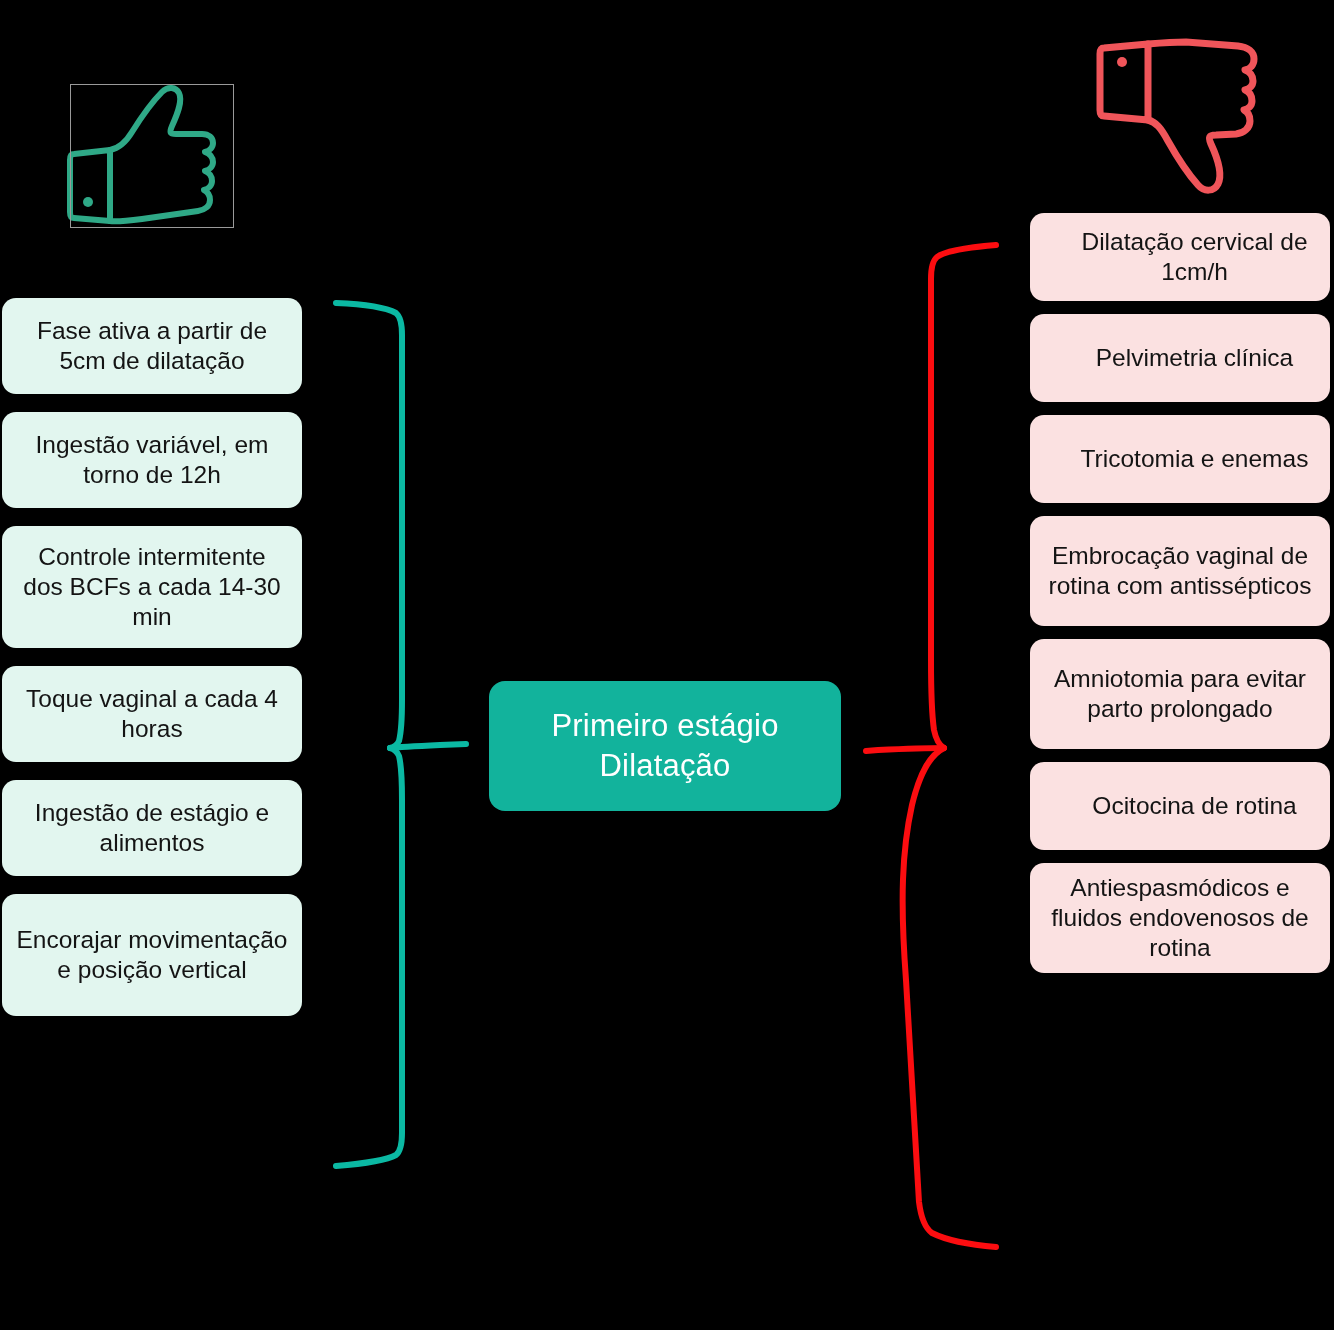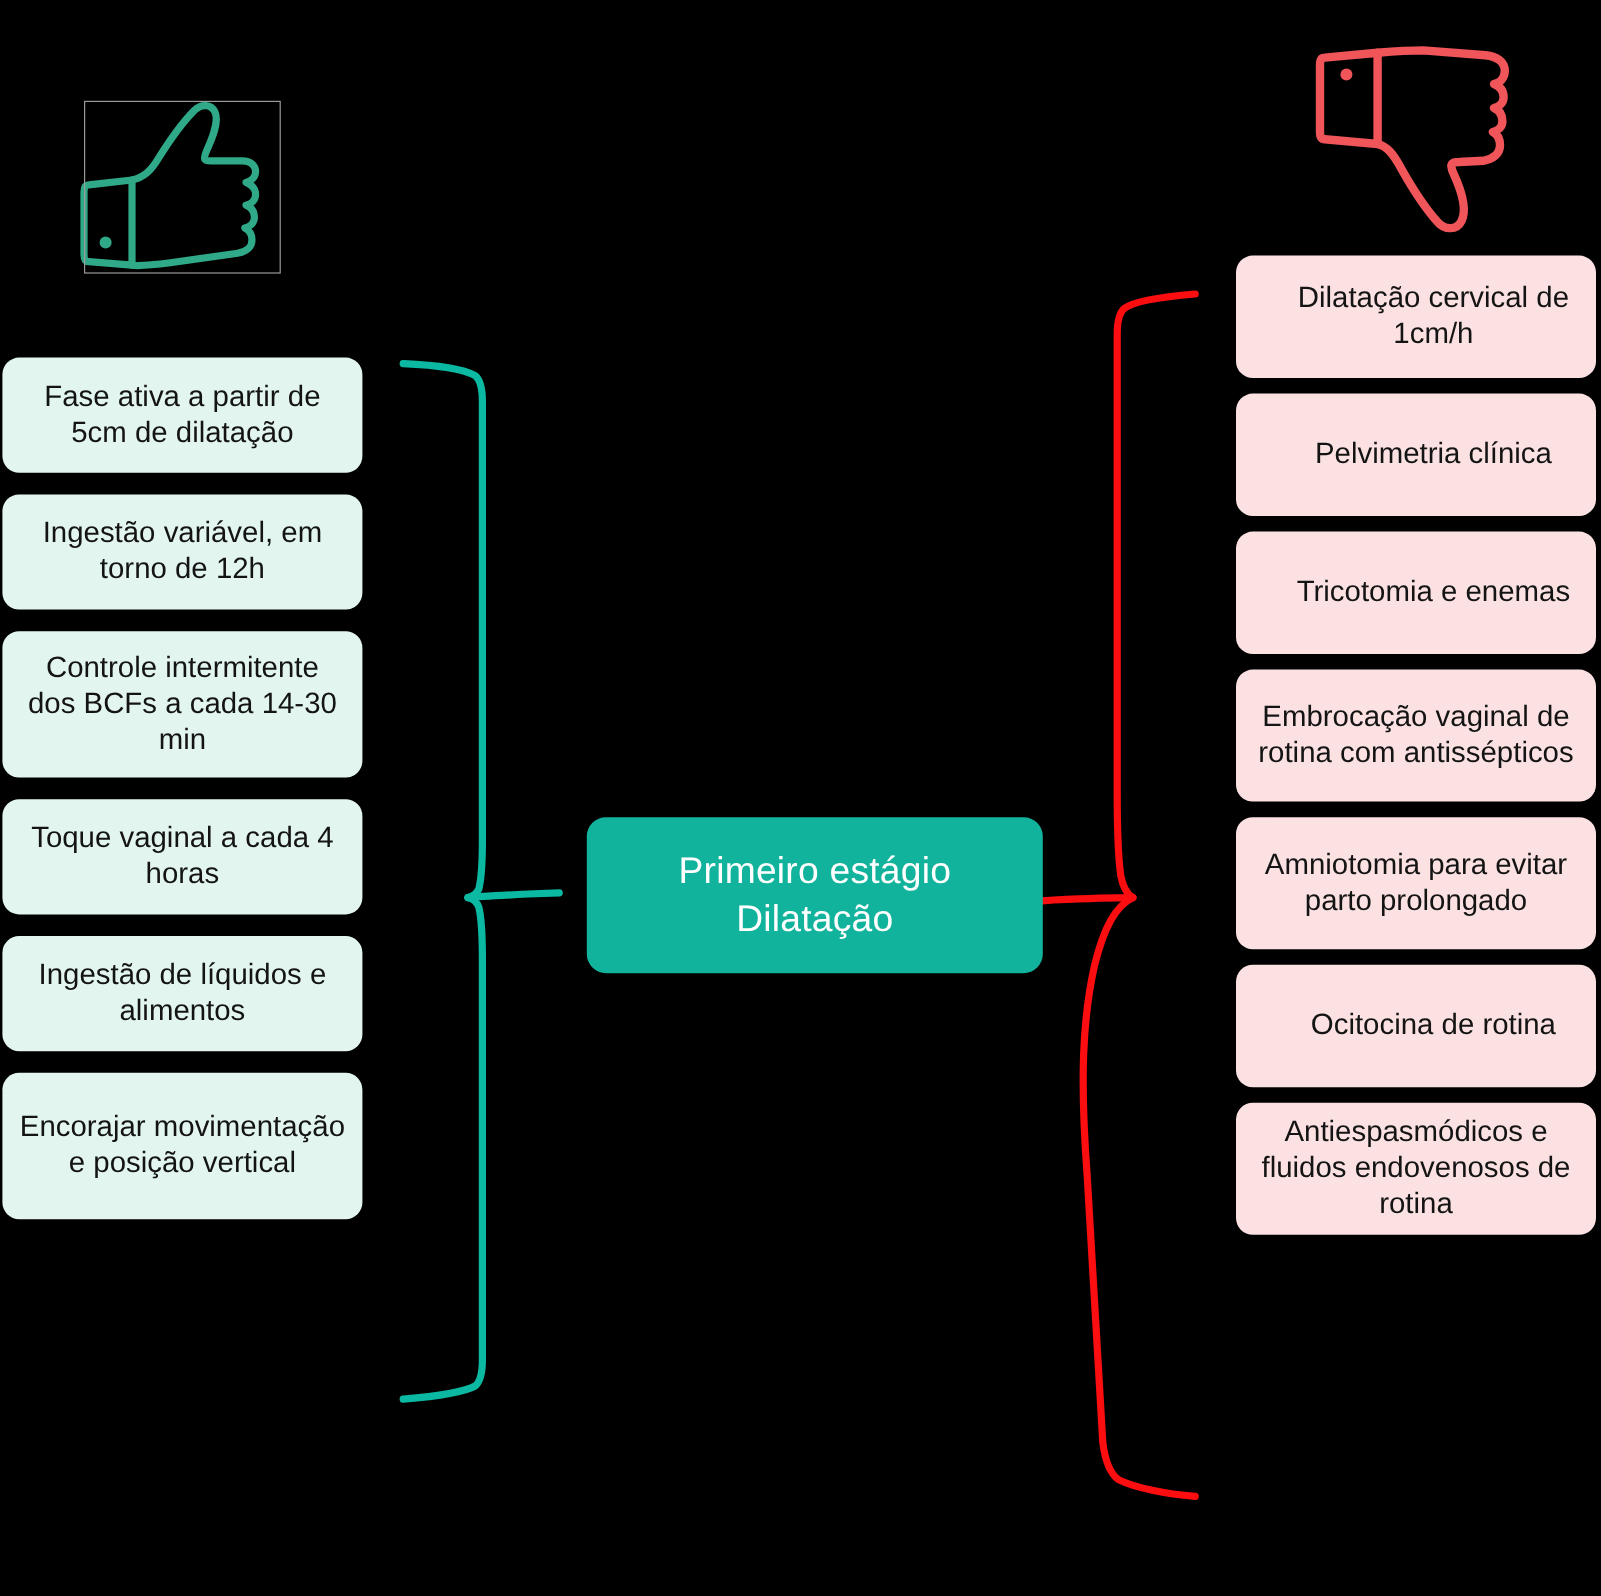--- a/index.html
+++ b/index.html
@@ -42,21 +42,21 @@
     top: 24px;
     width: 190px;
     height: 180px;
   }
 
   
   #central-node {
     position: absolute;
     left: 489px;
     top: 681px;
-    width: 380px;
+    width: 352px;
     height: 130px;
     background: #12b39c;
     border-radius: 16px;
     display: flex;
     align-items: center;
     justify-content: center;
     text-align: center;
     color: #ffffff;
     font-size: 31px;
     line-height: 1.28;
@@ -97,21 +97,21 @@
   #left-column .node-box {
     background: #e2f6ef;
     margin-bottom: 18px;
   }
   #right-column .node-box {
     background: #fbe1e1;
     margin-bottom: 13px;
   }
   .h1l { height: 96px; }
   .h2l { height: 122px; }
-  .h1r { height: 102px; padding-left: 43px; }
+  .h1r { height: 88px; padding-left: 43px; }
   .h2r { height: 110px; }
 
   
   #connectors {
     position: absolute;
     left: 0;
     top: 0;
     width: 1334px;
     height: 1330px;
     pointer-events: none;
@@ -195,21 +195,21 @@
     <div class="node-box h1l">
       <span>Ingestão variável, em torno de 12h</span>
     </div>
     <div class="node-box h2l">
       <span>Controle intermitente dos BCFs a cada 14-30 min</span>
     </div>
     <div class="node-box h1l">
       <span>Toque vaginal a cada 4 horas</span>
     </div>
     <div class="node-box h1l">
-      <span>Ingestão de líquidos e alimentos</span>
+      <span>Ingestão de estágio e alimentos</span>
     </div>
     <div class="node-box h2l">
       <span>Encorajar movimentação e posição vertical</span>
     </div>
   </div>
 
   <div class="column" id="right-column">
     <div class="node-box h1r">
       <span>Dilatação cervical de 1cm/h</span>
     </div>

